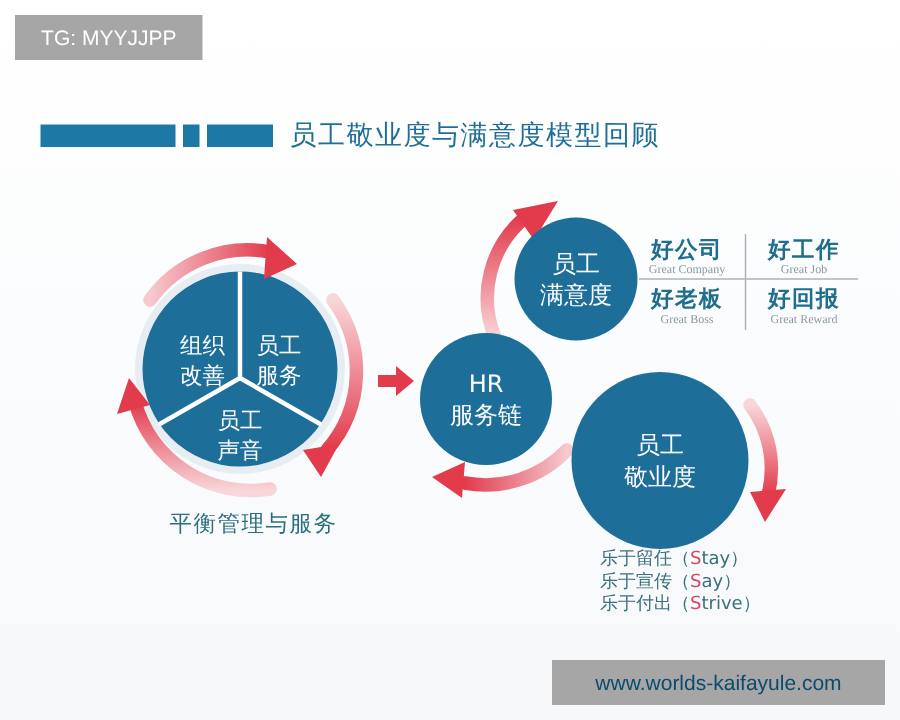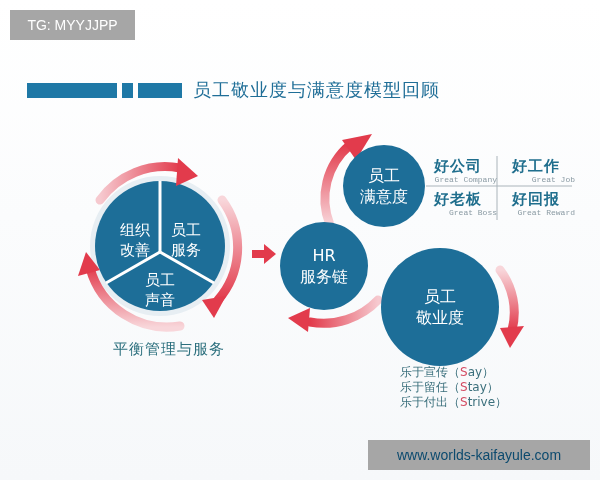--- a/index.html
+++ b/index.html
@@ -44,21 +44,21 @@
   .circle {
     position:absolute; border-radius:50%; background:#1d6e98;
     display:flex; flex-direction:column; align-items:center; justify-content:center;
     color:#ffffff; text-align:center;
   }
   .circle span { display:block; }
   .grid-cell {
     position:absolute; width:78px; text-align:center;
   }
   .grid-cn { font-size:15px; color:#1f6e8d; font-weight:bold; letter-spacing:1px; line-height:18px; }
-  .grid-en { font-size:8px; color:#8a9aa3; line-height:10px; font-family:Liberation Mono, monospace;text-align:right; }
+  .grid-en { font-size:8px; color:#8a9aa3; line-height:10px; font-family:Liberation Serif, serif; }
   .say-list {
     position:absolute; left:400px; top:365px; font-size:12px; color:#3a6f7c; line-height:15px;
   }
   .say-list .s { color:#d34a62; }
   svg { position:absolute; left:0; top:0; }
 </style>
 </head>
 <body>
 
 <div class="canvas">
@@ -166,24 +166,24 @@
     <div class="grid-cn">好老板</div>
     <div class="grid-en">Great Boss</div>
   </div>
   <div class="grid-cell" style="left:497px;top:190px;">
     <div class="grid-cn">好回报</div>
     <div class="grid-en">Great Reward</div>
   </div>
 
   <div class="say-list">
     <div>
-      <span>乐于宣传（</span><span class="s">S</span><span>ay</span><span>）</span>
+      <span>乐于留任（</span><span class="s">S</span><span>tay</span><span>）</span>
     </div>
     <div>
-      <span>乐于留任（</span><span class="s">S</span><span>tay</span><span>）</span>
+      <span>乐于宣传（</span><span class="s">S</span><span>ay</span><span>）</span>
     </div>
     <div>
       <span>乐于付出（</span><span class="s">S</span><span>trive</span><span>）</span>
     </div>
   </div>
 
   <div class="wm-br">www.worlds-kaifayule.com</div>
 </div>
 
 </body></html>

